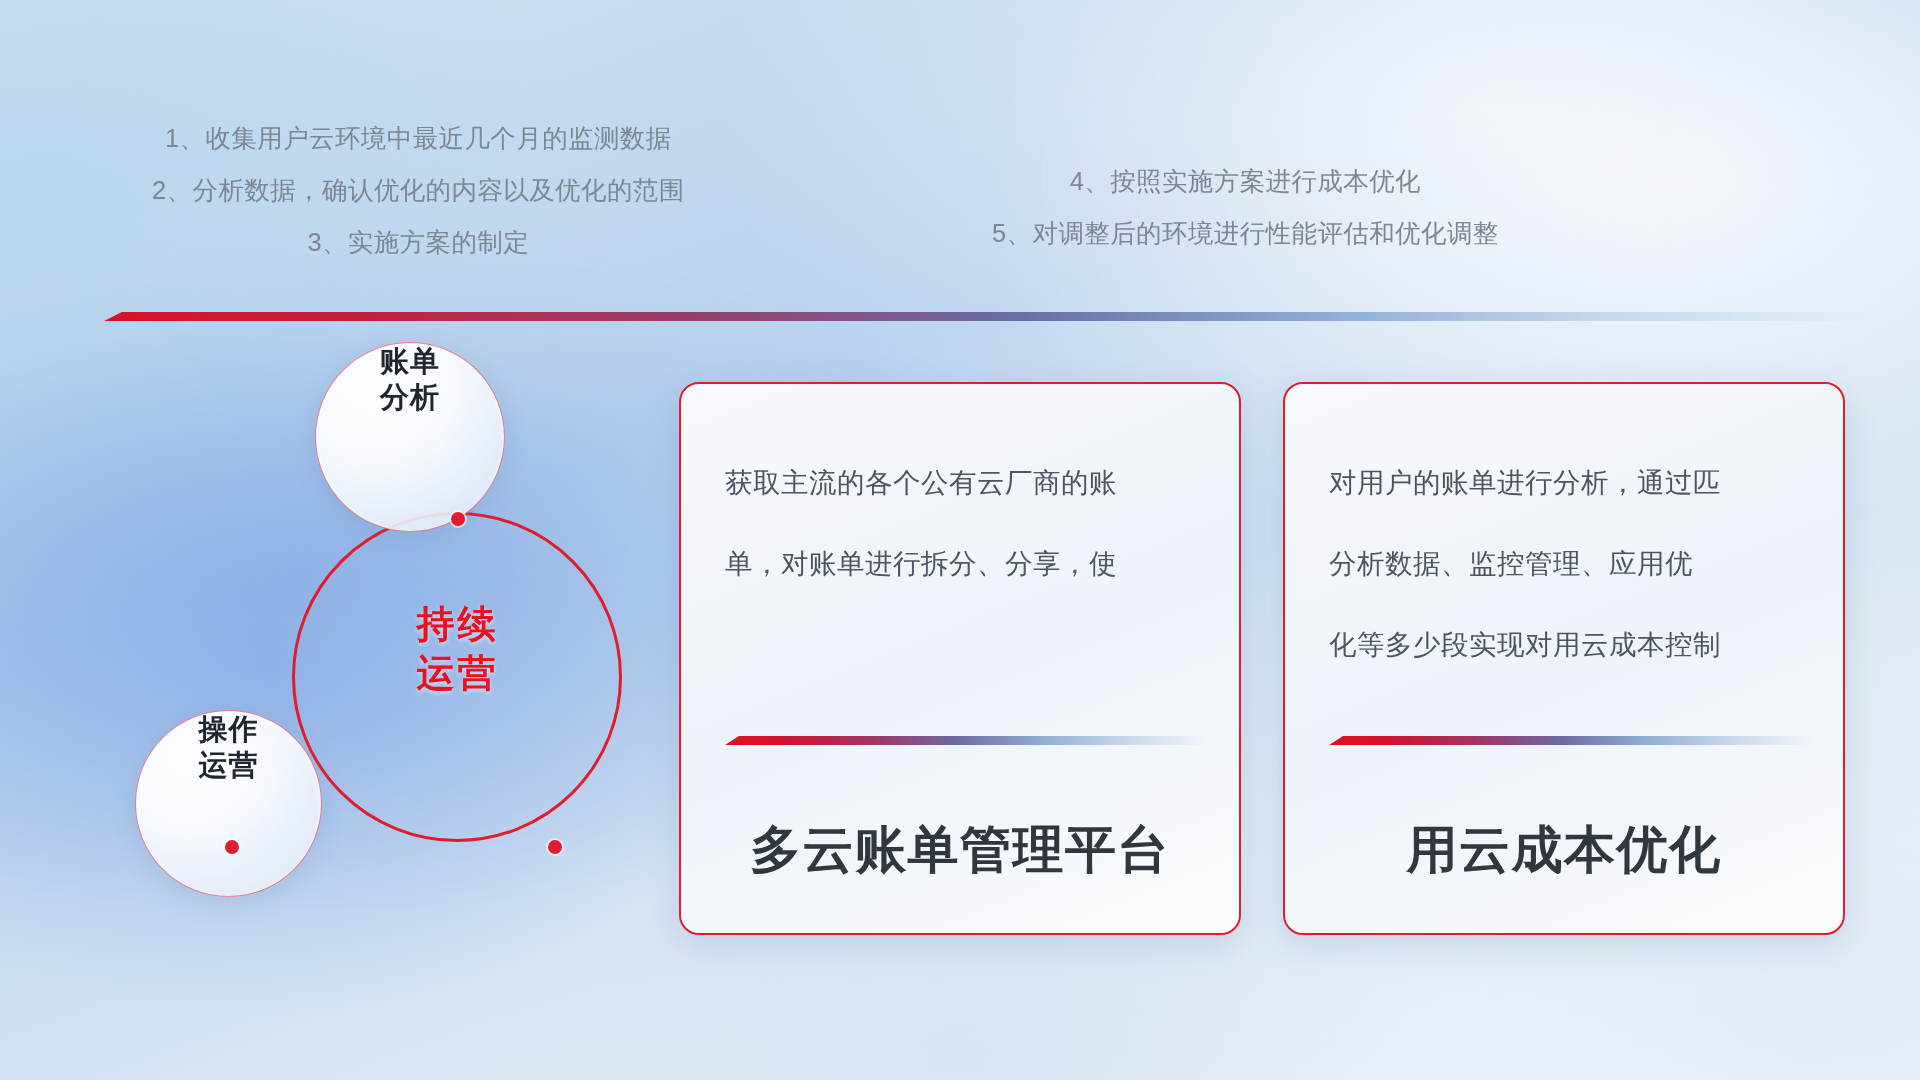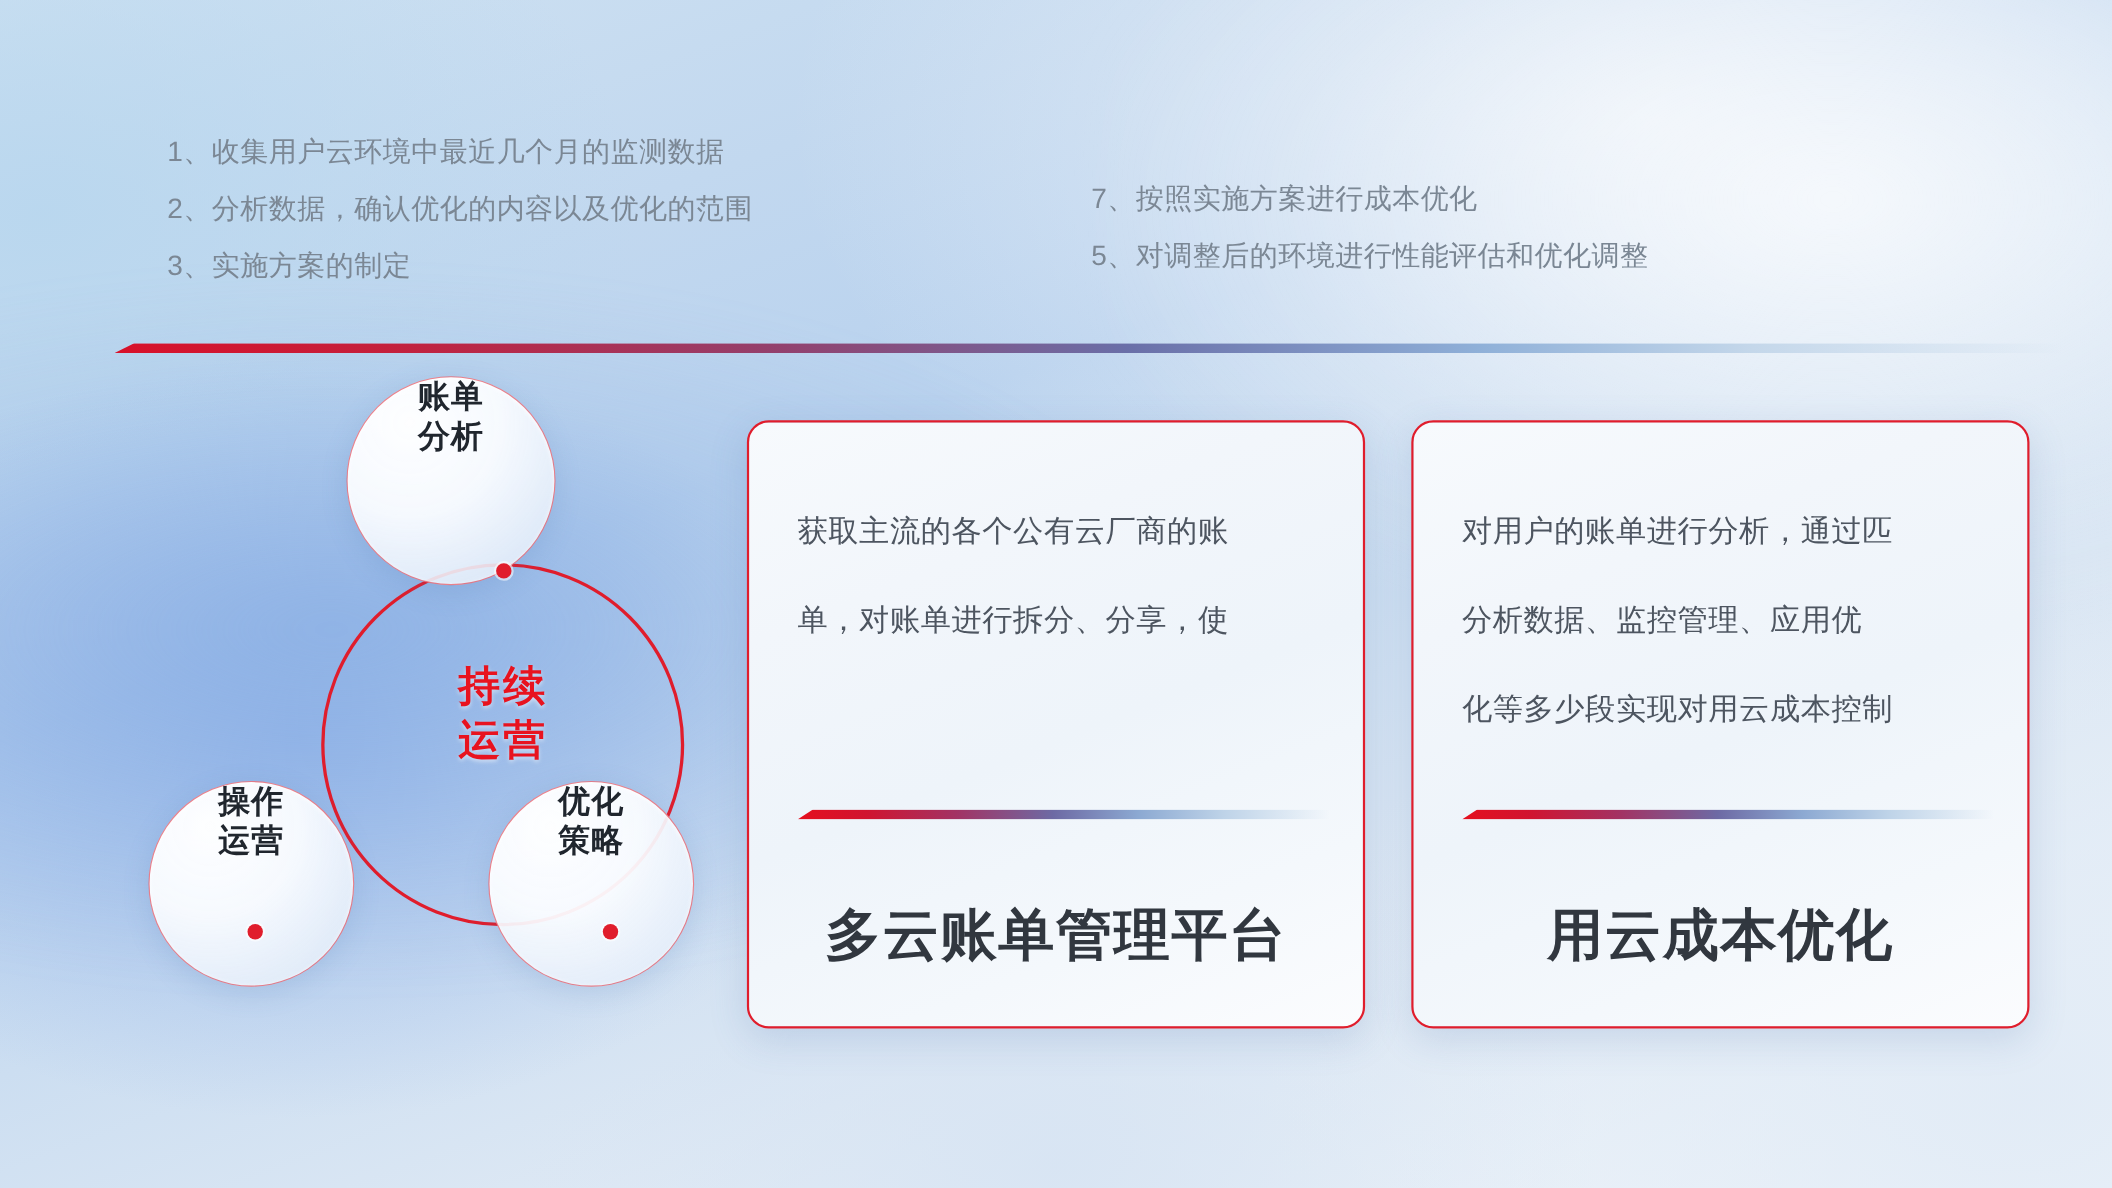--- a/index.html
+++ b/index.html
@@ -33,21 +33,21 @@
   #stage::after{
     content:"";
     position:absolute; right:-10%; top:-12%;
     width:58%; height:64%;
     background:radial-gradient(ellipse at 60% 45%, rgba(255,255,255,0.70) 0%, rgba(255,255,255,0.15) 52%, rgba(255,255,255,0) 76%);
     filter:blur(14px);
     pointer-events:none;
   }
 
   
-  .bullets{ position:absolute; z-index:4; }
+  .bullets{ position:absolute; z-index:4;text-align:center; }
   #bullets-left { left:152px; top:112px; }
   #bullets-right{ left:992px; top:155px; }
   .bullet-line{
     color:#7b8794;
     font-size:25.5px;
     line-height:52px;
     white-space:nowrap;
     letter-spacing:0.4px;
   }
 
@@ -180,45 +180,41 @@
 
 <div id="stage">
 
   <div class="bullets" id="bullets-left">
     <div class="bullet-line">1、收集用户云环境中最近几个月的监测数据</div>
     <div class="bullet-line">2、分析数据，确认优化的内容以及优化的范围</div>
     <div class="bullet-line">3、实施方案的制定</div>
   </div>
 
   <div class="bullets" id="bullets-right">
-    <div class="bullet-line">7、按照实施方案进行成本优化</div>
+    <div class="bullet-line">4、按照实施方案进行成本优化</div>
     <div class="bullet-line">5、对调整后的环境进行性能评估和优化调整</div>
   </div>
 
   <div id="top-rule">
     <div class="rule-body"></div>
   </div>
 
   <div id="diagram">
     <div class="big-ring"></div>
 
     <div id="center-label">持续
 运营</div>
 
     <div class="node" id="node-billing">
       <span class="node-label">账单
 分析</span>
     </div>
     <div class="node" id="node-ops">
       <span class="node-label">操作
 运营</span>
-    </div>
-    <div class="node" id="node-strategy">
-      <span class="node-label">优化
-策略</span>
     </div>
 
     <div class="node-dot" id="dot-top"></div>
     <div class="node-dot" id="dot-left"></div>
     <div class="node-dot" id="dot-right"></div>
   </div>
 
   <div class="card" id="card-1">
     <div class="card-body">
       <div class="card-line">获取主流的各个公有云厂商的账</div>

